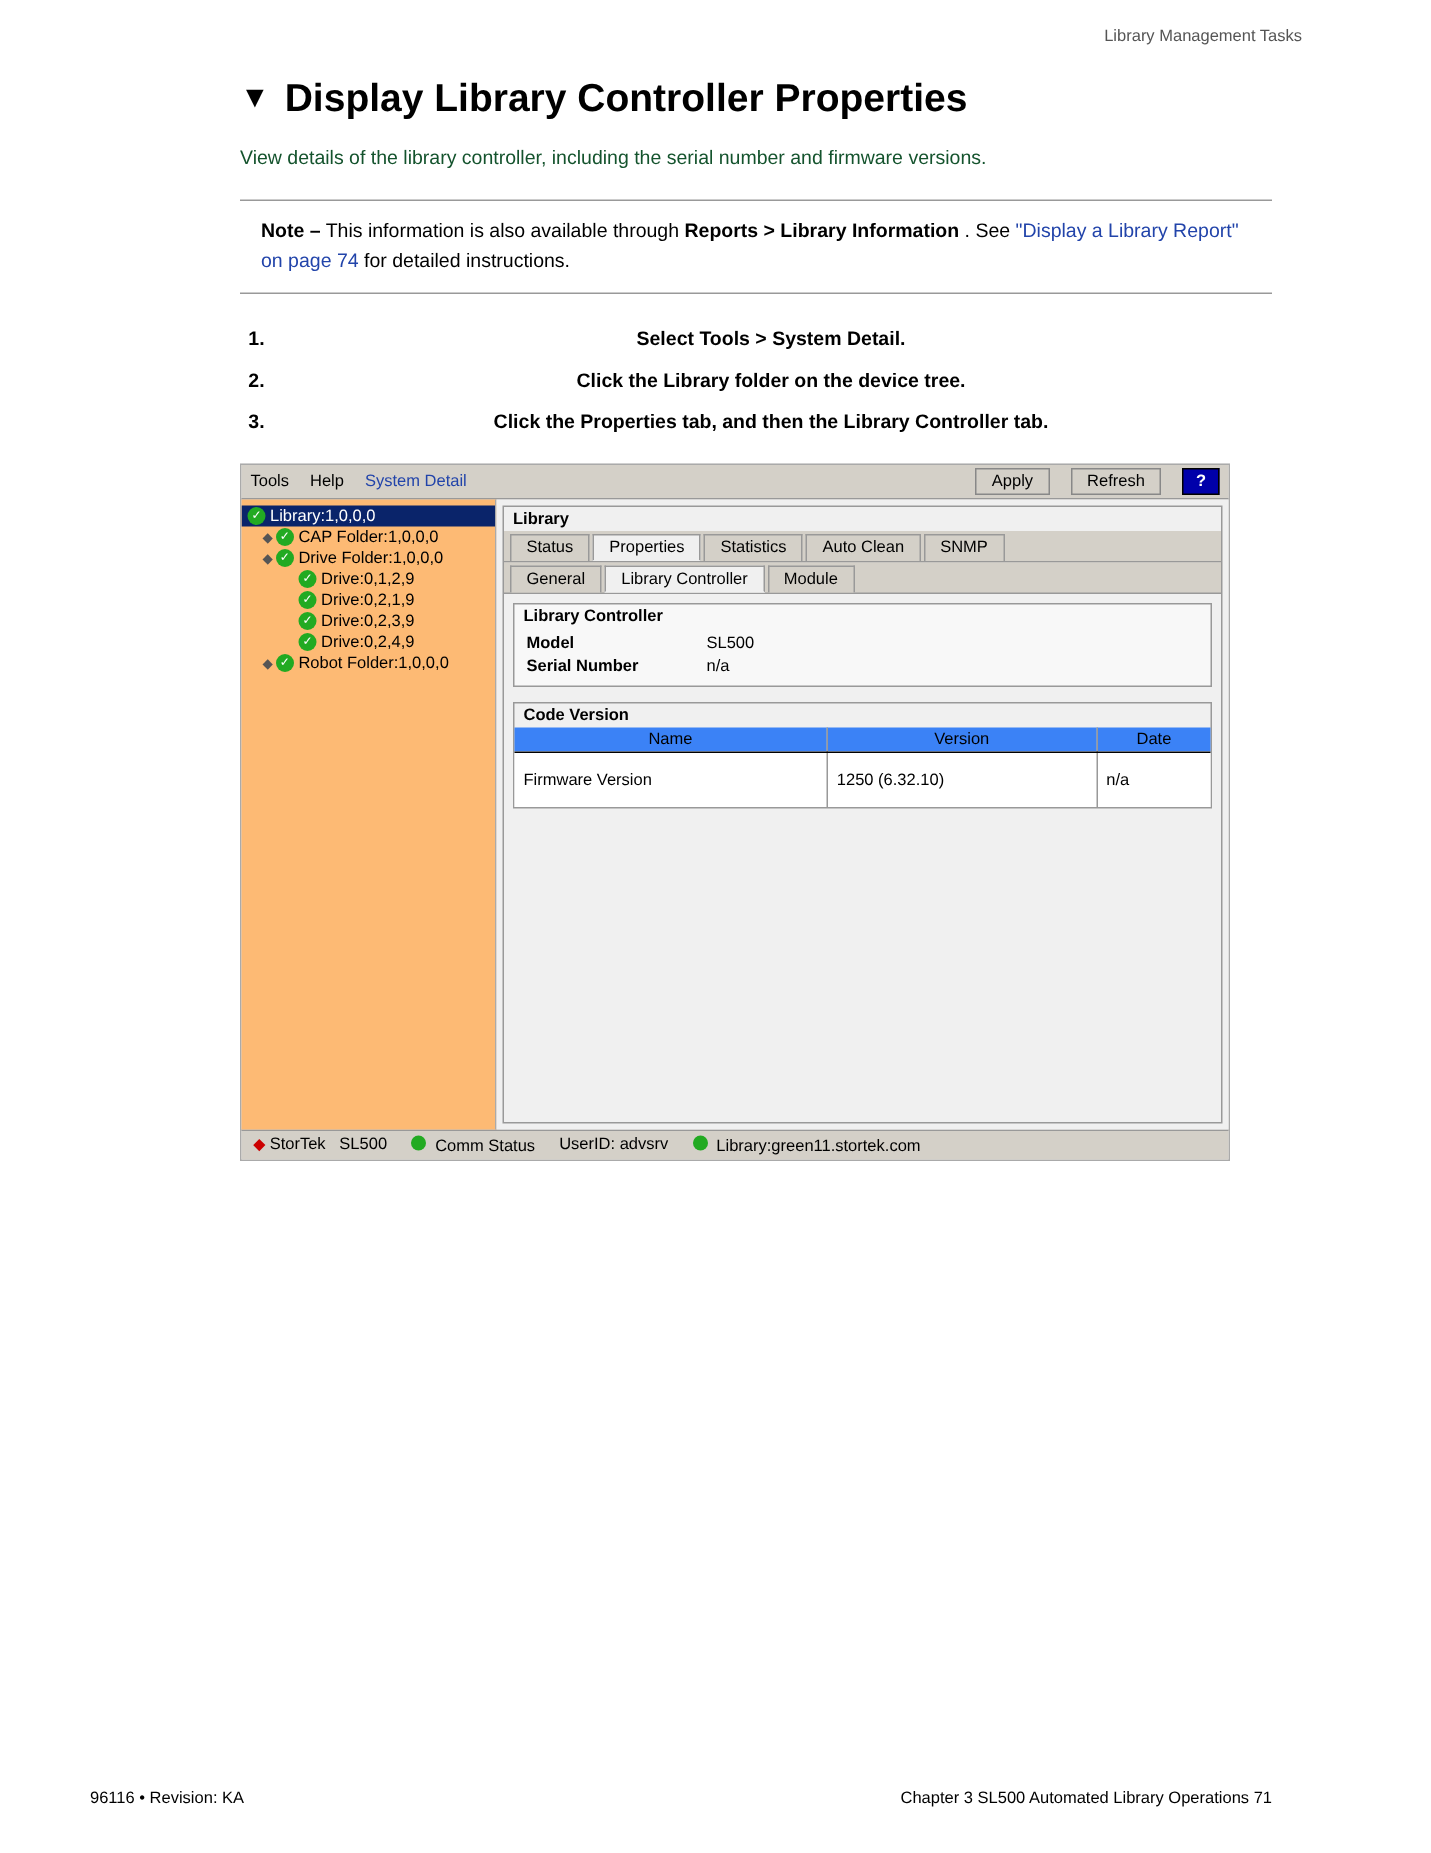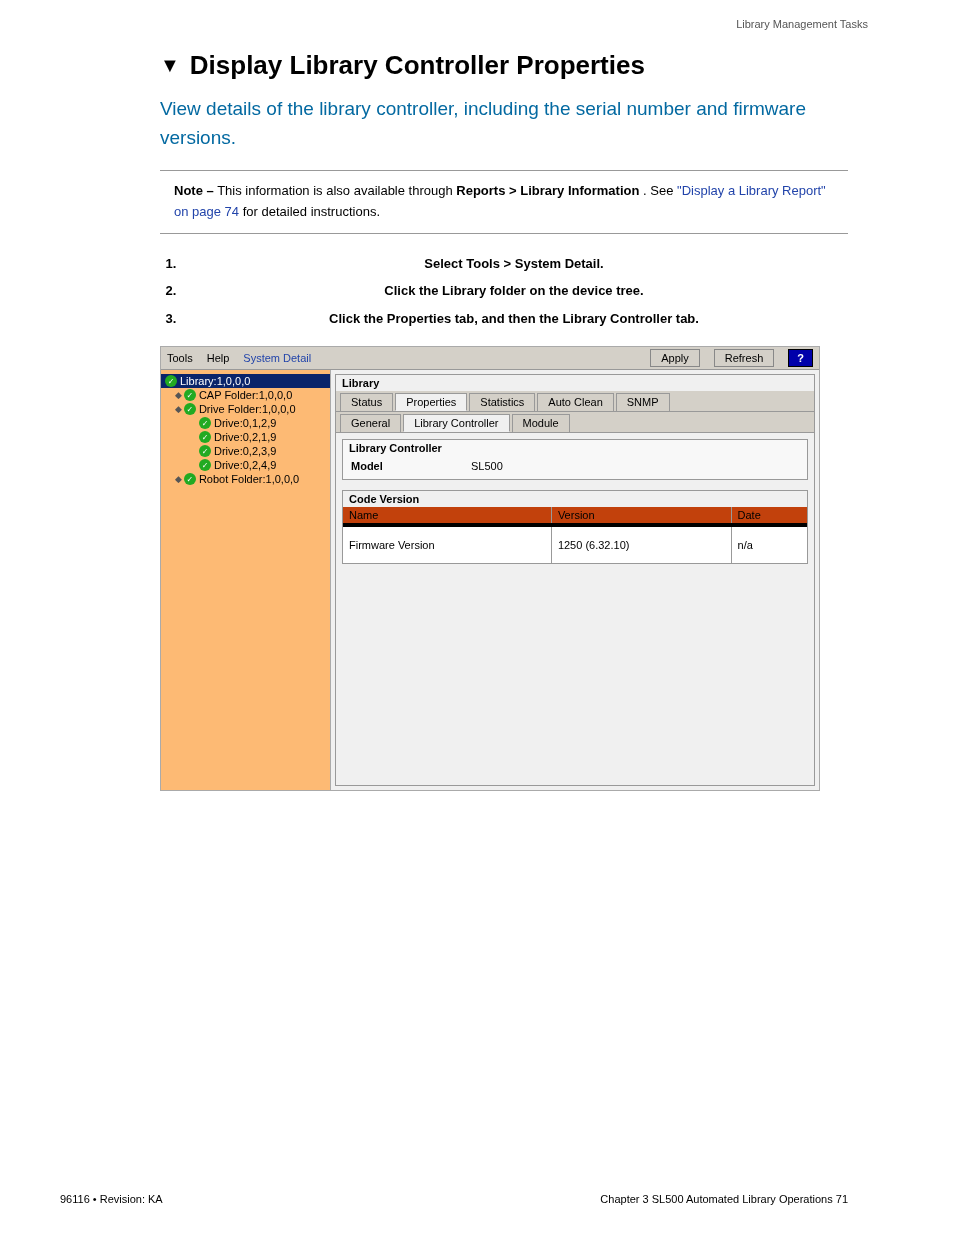--- a/index.html
+++ b/index.html
@@ -44,23 +44,23 @@
       color: #000;
     }
 
     .section-heading {
       font-size: 26px;
       font-weight: bold;
       color: #000;
     }
 
     .section-description {
-      font-size: 19px;
+      font-size: 13px;
       margin-bottom: 18px;
-      color: #0369a1;
+      color: #14532d;
       line-height: 1.5;
     }
 
     
     .note-box {
       border-top: 1px solid #999;
       border-bottom: 1px solid #999;
       padding: 10px 14px;
       margin-bottom: 20px;
       font-size: 13px;
@@ -302,25 +302,25 @@
       padding: 2px 6px;
     }
 
     .cv-table {
       width: 100%;
       border-collapse: collapse;
       font-size: 11px;
     }
 
     .cv-table th {
-      background: #c2410c;
-      border-bottom: 4px solid #000000;
+      background: #3b82f6;
+      border-bottom: 1px solid #000000;
       border-right: 1px solid #999;
       padding: 2px 6px;
-      text-align: left;
+      text-align: center;
       font-weight: normal;
     }
 
     .cv-table td {
       border-right: 1px solid #999;
       padding: 12px 6px;
       background: #ffffff;
     }
 
     .cv-table tr:first-child th:last-child,
@@ -476,20 +476,24 @@
             </div>
 
             <div class="panel-content">
 
               <div class="subsection">
                 <div class="subsection-title">Library Controller</div>
                 <div class="subsection-content">
                   <div class="field-row">
                     <span class="field-label">Model</span>
                     <span class="field-value">SL500</span>
+                  </div>
+                  <div class="field-row">
+                    <span class="field-label">Serial Number</span>
+                    <span class="field-value">n/a</span>
                   </div>
                 </div>
               </div>
 
               <div class="code-version-section">
                 <div class="code-version-title">Code Version</div>
                 <table class="cv-table">
                   <thead>
                     <tr>
                       <th>Name</th>
@@ -506,20 +510,37 @@
                   </tbody>
                 </table>
               </div>
 
             </div>
           </div>
         </div>
 
       </div>
 
+      <div class="app-statusbar">
+        <span>
+          <span class="status-brand">◆</span>
+          <span>StorTek</span>
+          &nbsp;
+          <span>SL500</span>
+        </span>
+        <span>
+          <span class="status-green-dot"></span>
+          <span>Comm Status</span>
+        </span>
+        <span>UserID: advsrv</span>
+        <span>
+          <span class="status-green-dot"></span>
+          <span>Library:green11.stortek.com</span>
+        </span>
+      </div>
 
     </div>
 
   </div>
 
   <div class="page-footer">
     <span>96116  •  Revision: KA</span>
     <span>Chapter 3  SL500 Automated Library Operations    71</span>
   </div>
 

